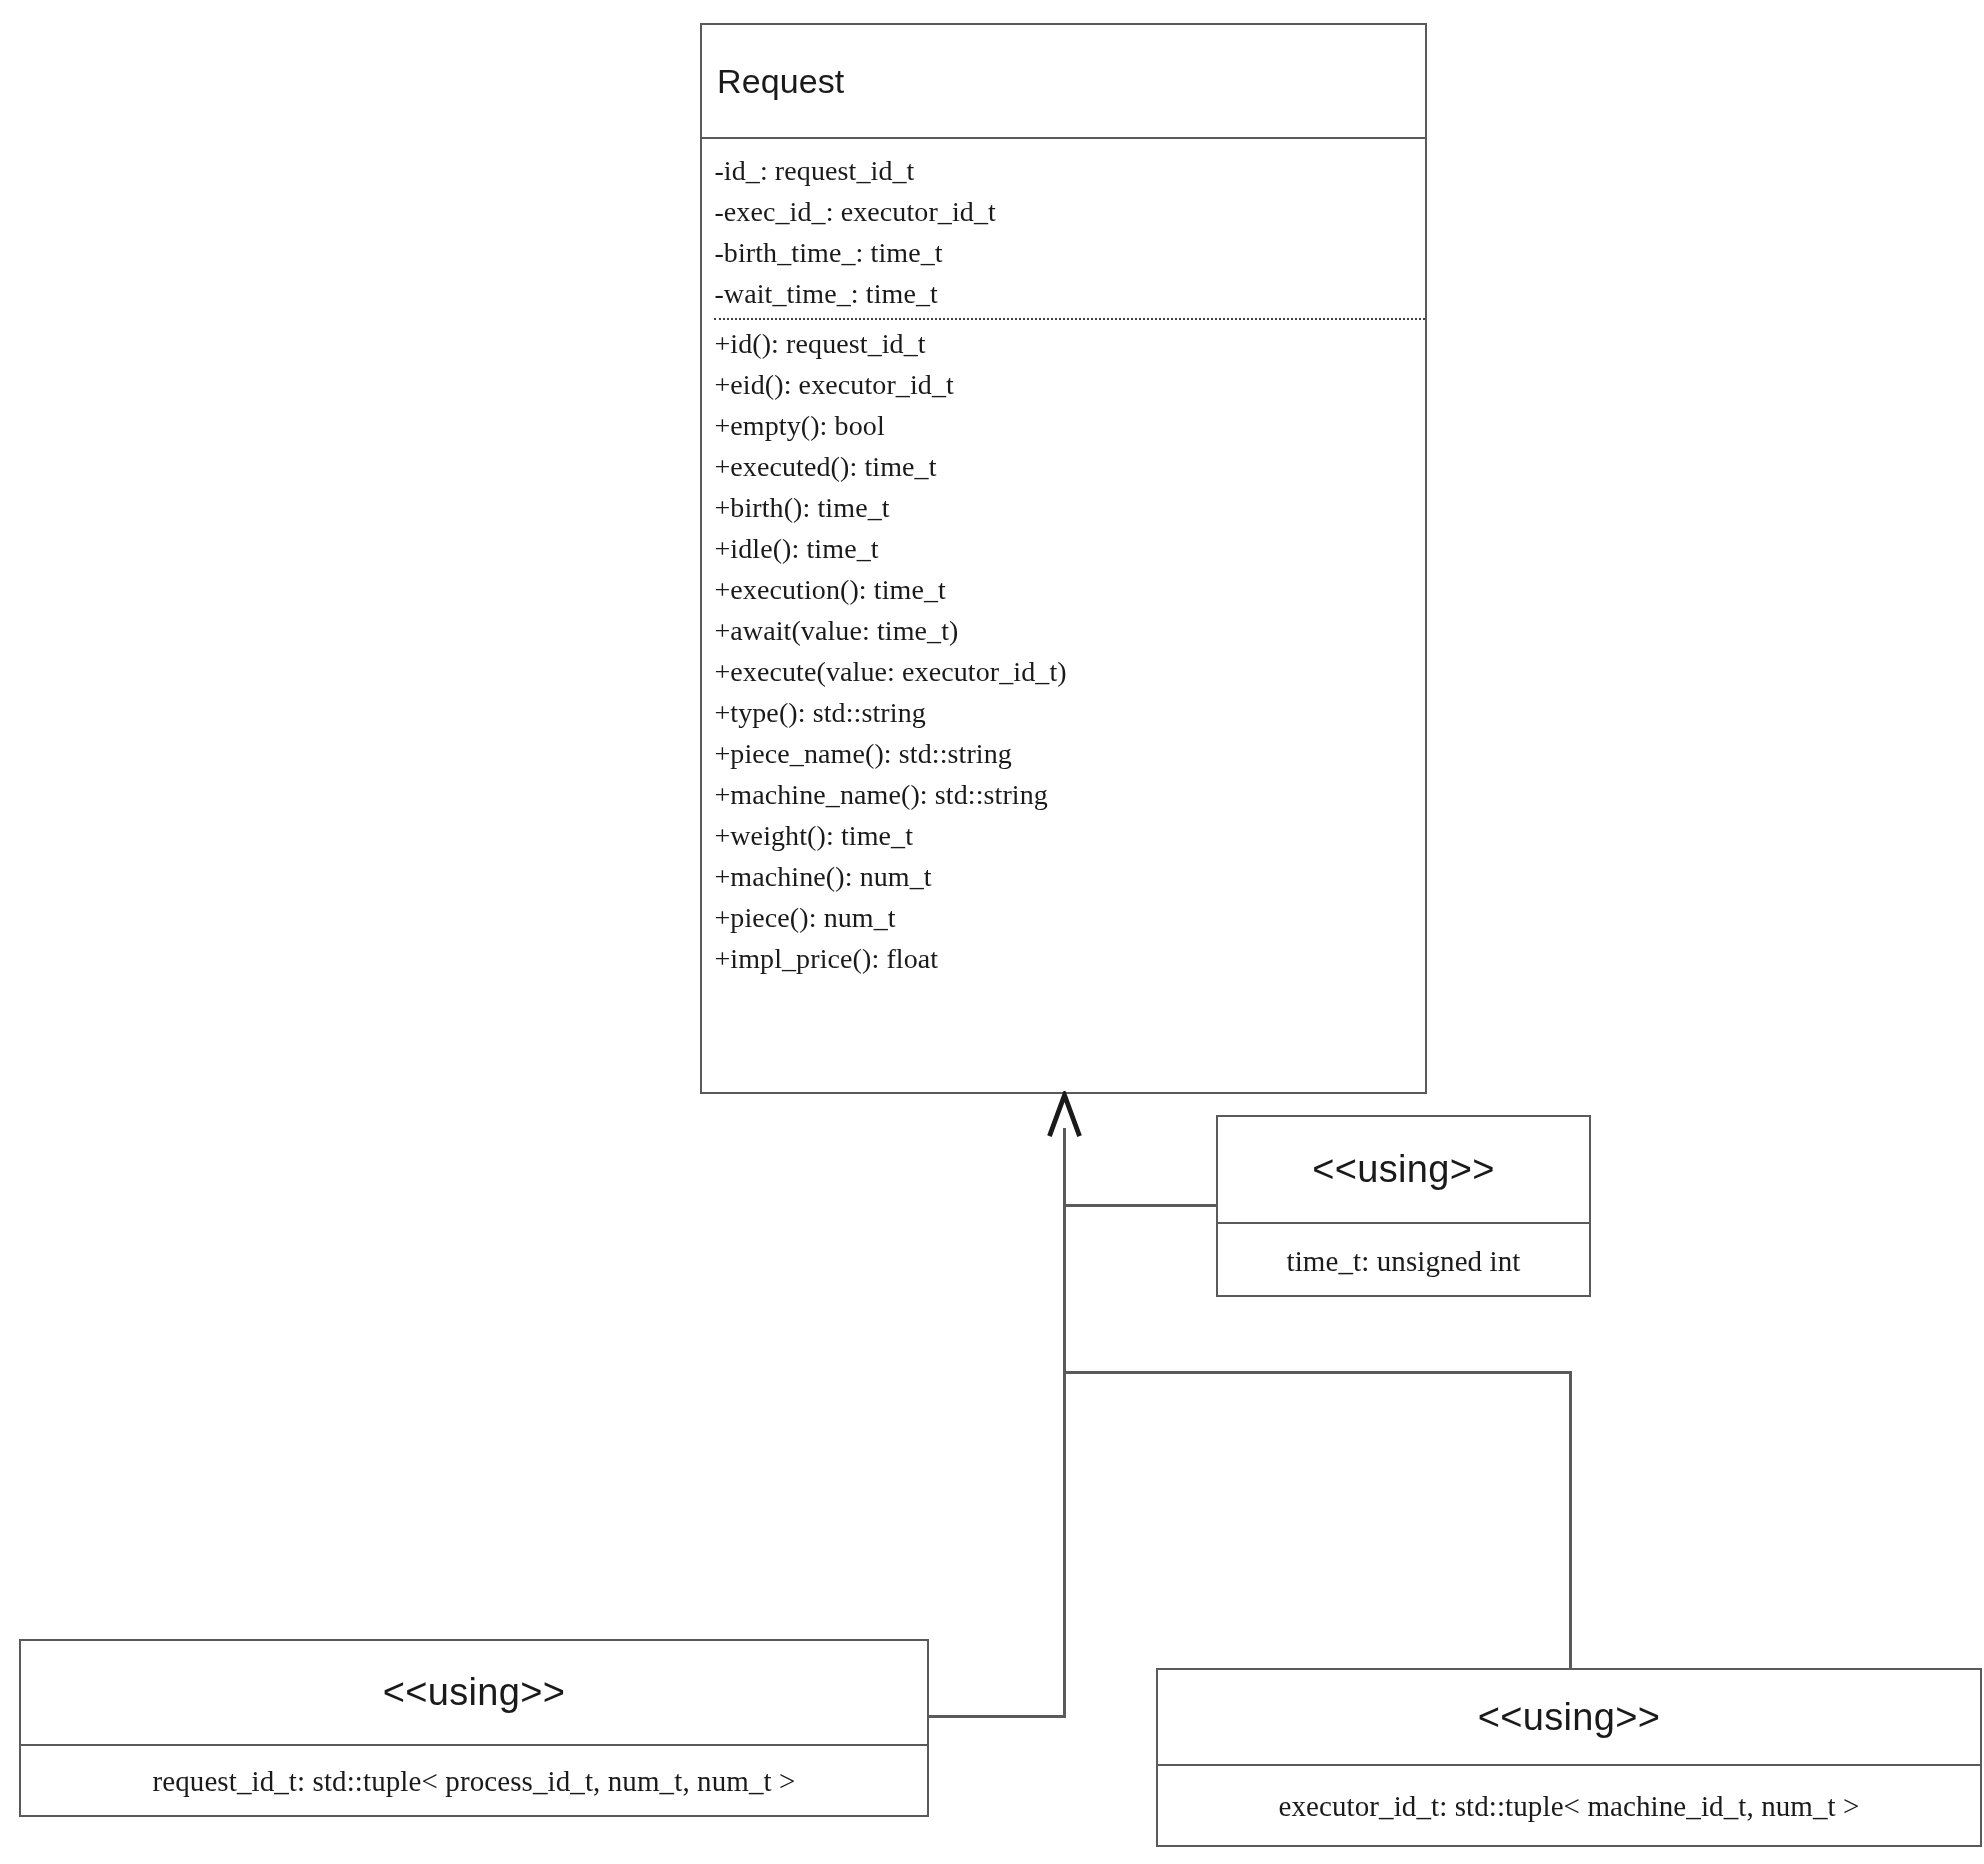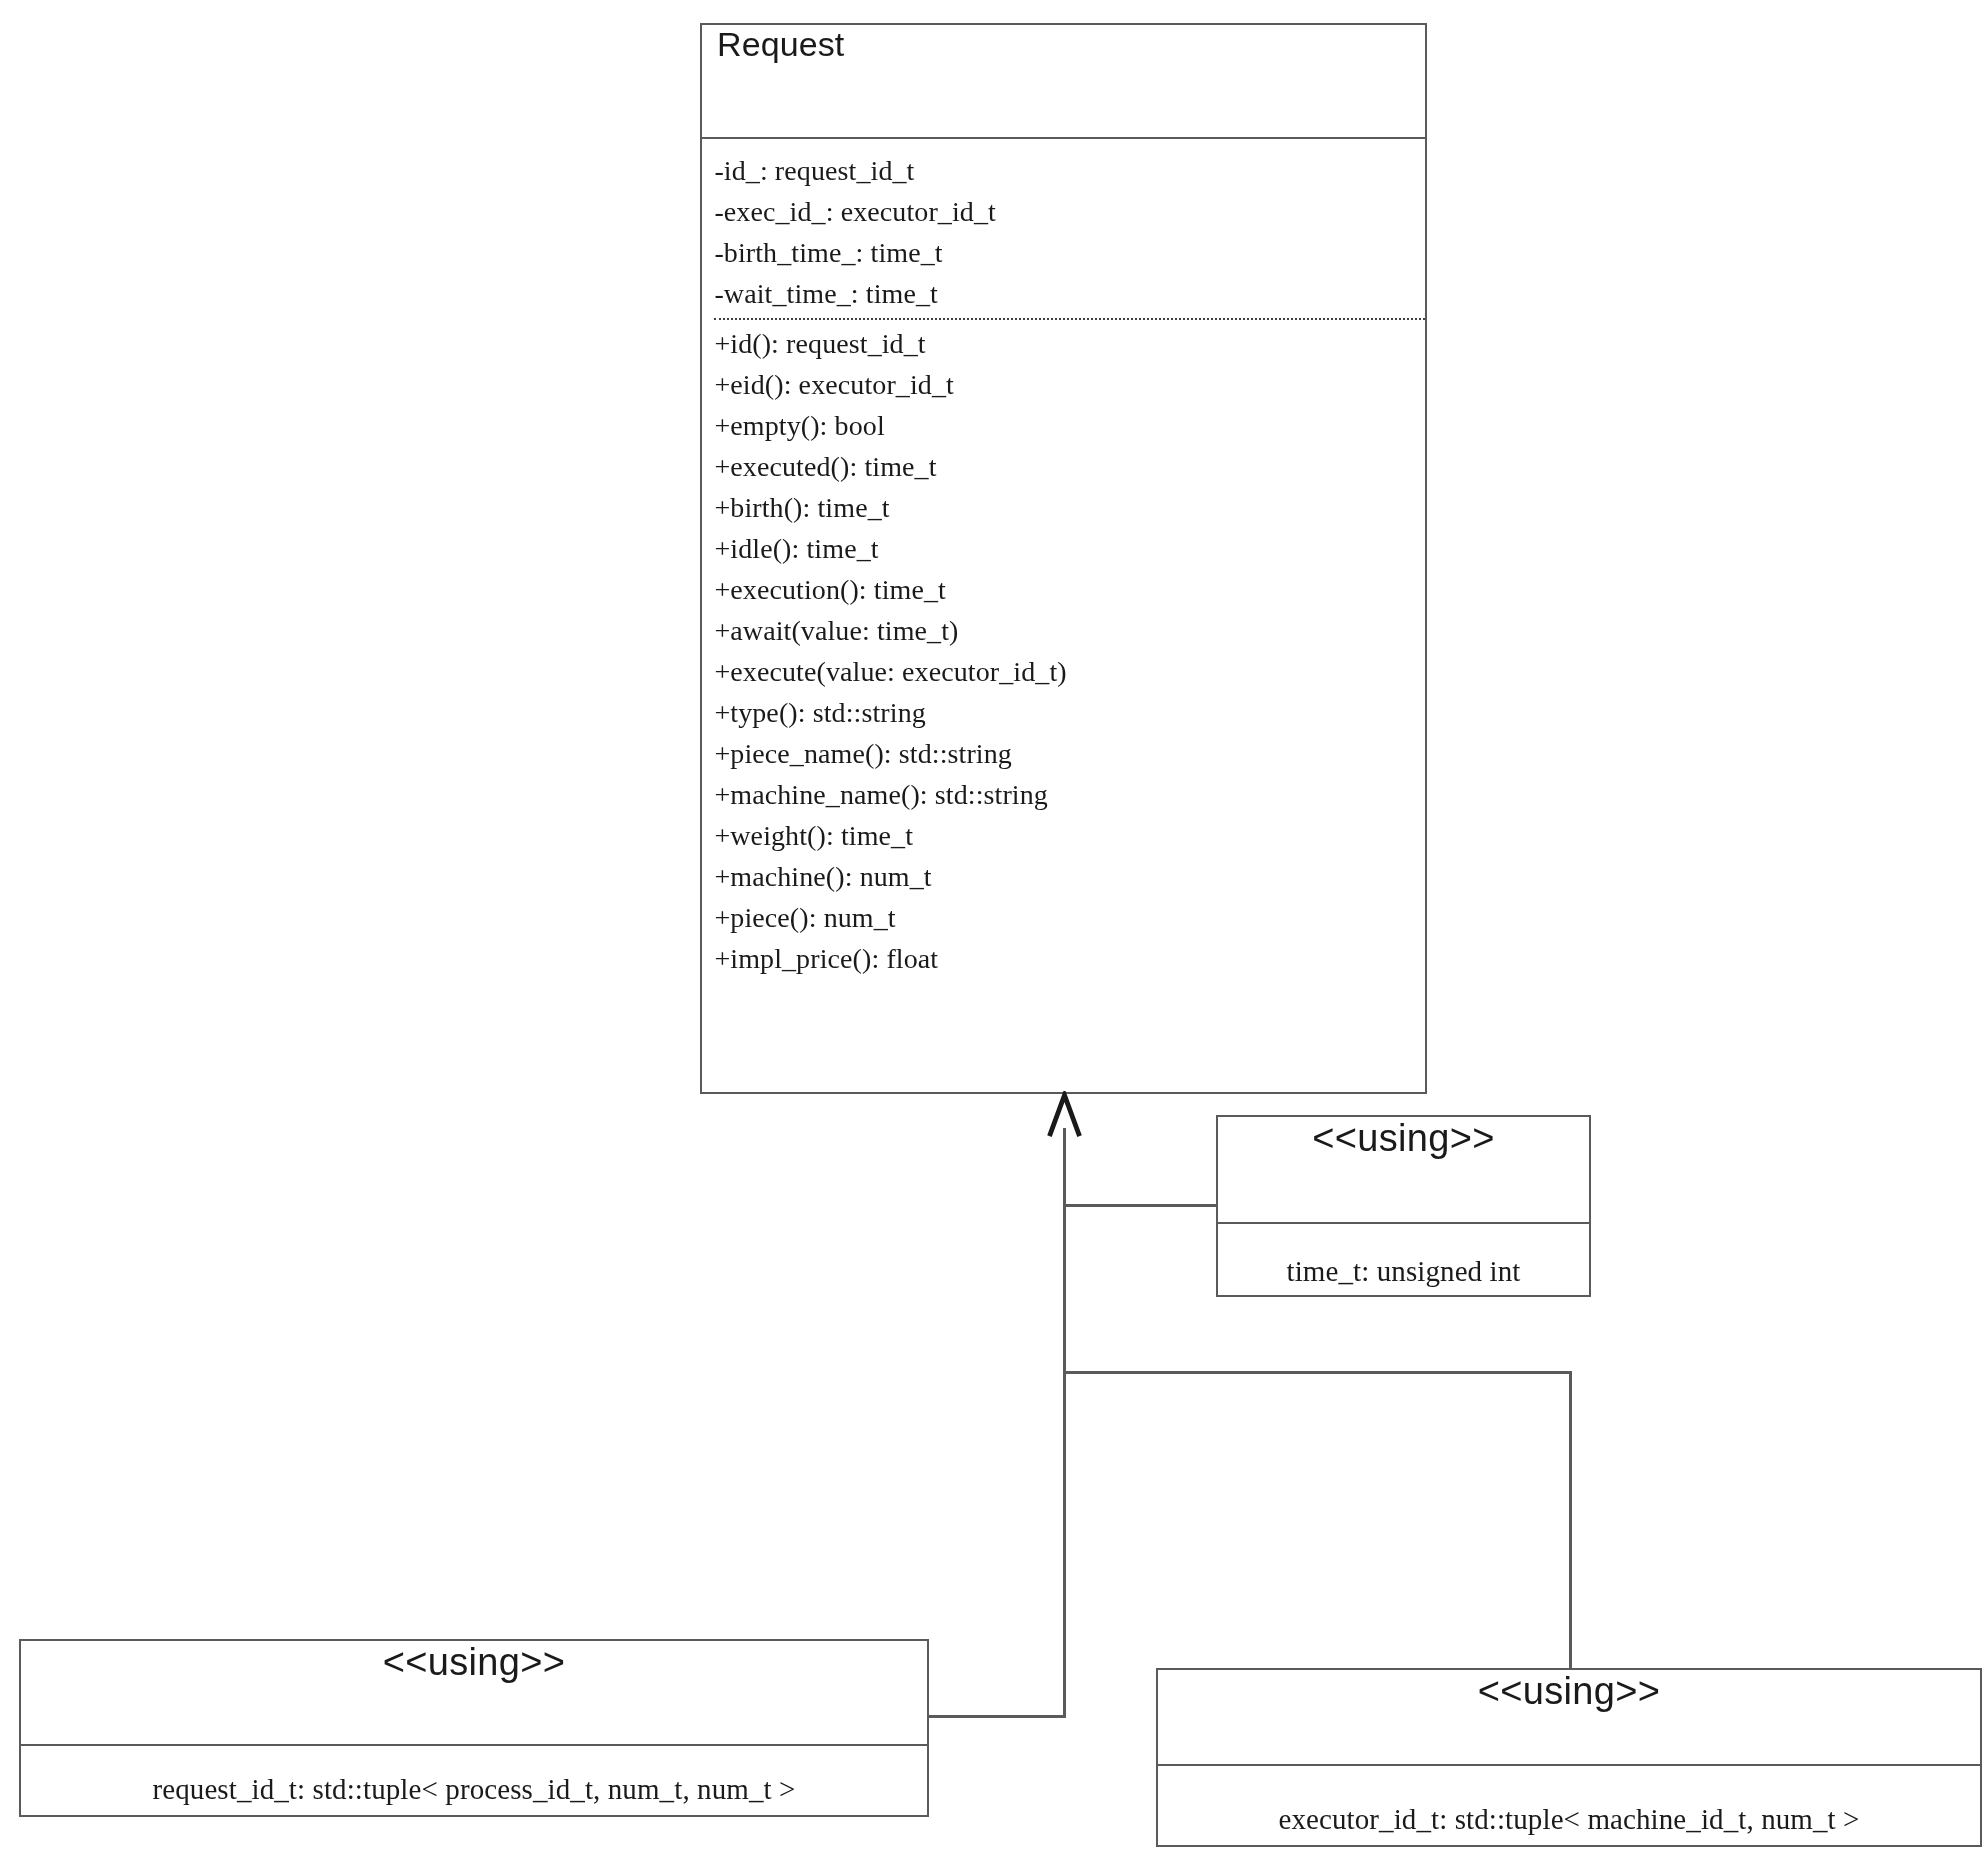--- a/index.html
+++ b/index.html
@@ -21,20 +21,21 @@
     position: absolute;
     box-sizing: border-box;
     background: #ffffff;
     border: 2.1px solid #5a5a5a;
     z-index: 5;
   }
   .uml-header {
     box-sizing: border-box;
     width: 100%;
     display: flex;
+    align-items: center;
     border-bottom: 2.1px solid #5a5a5a;
   }
   .uml-header.centered {
     justify-content: center;
   }
   .uml-title {
     font-size: 34px;
     color: #1a1a1a;
     padding-left: 15px;
     letter-spacing: 0.1px;
@@ -45,21 +46,21 @@
     letter-spacing: 0.3px;
   }
   .uml-compartment {
     box-sizing: border-box;
     width: 100%;
     padding: 9.6px 0 8.3px 12.4px;
     font-family: Liberation Serif, serif;
   }
   .uml-compartment.centered {
     display: flex;
-    align-items: flex-end;
+    align-items: center;
     justify-content: center;
     padding-left: 0;
   }
   .uml-line {
     font-size: 28px;
     line-height: 41px;
     color: #1a1a1a;
     white-space: pre;
     letter-spacing: 0.1px;
   }

